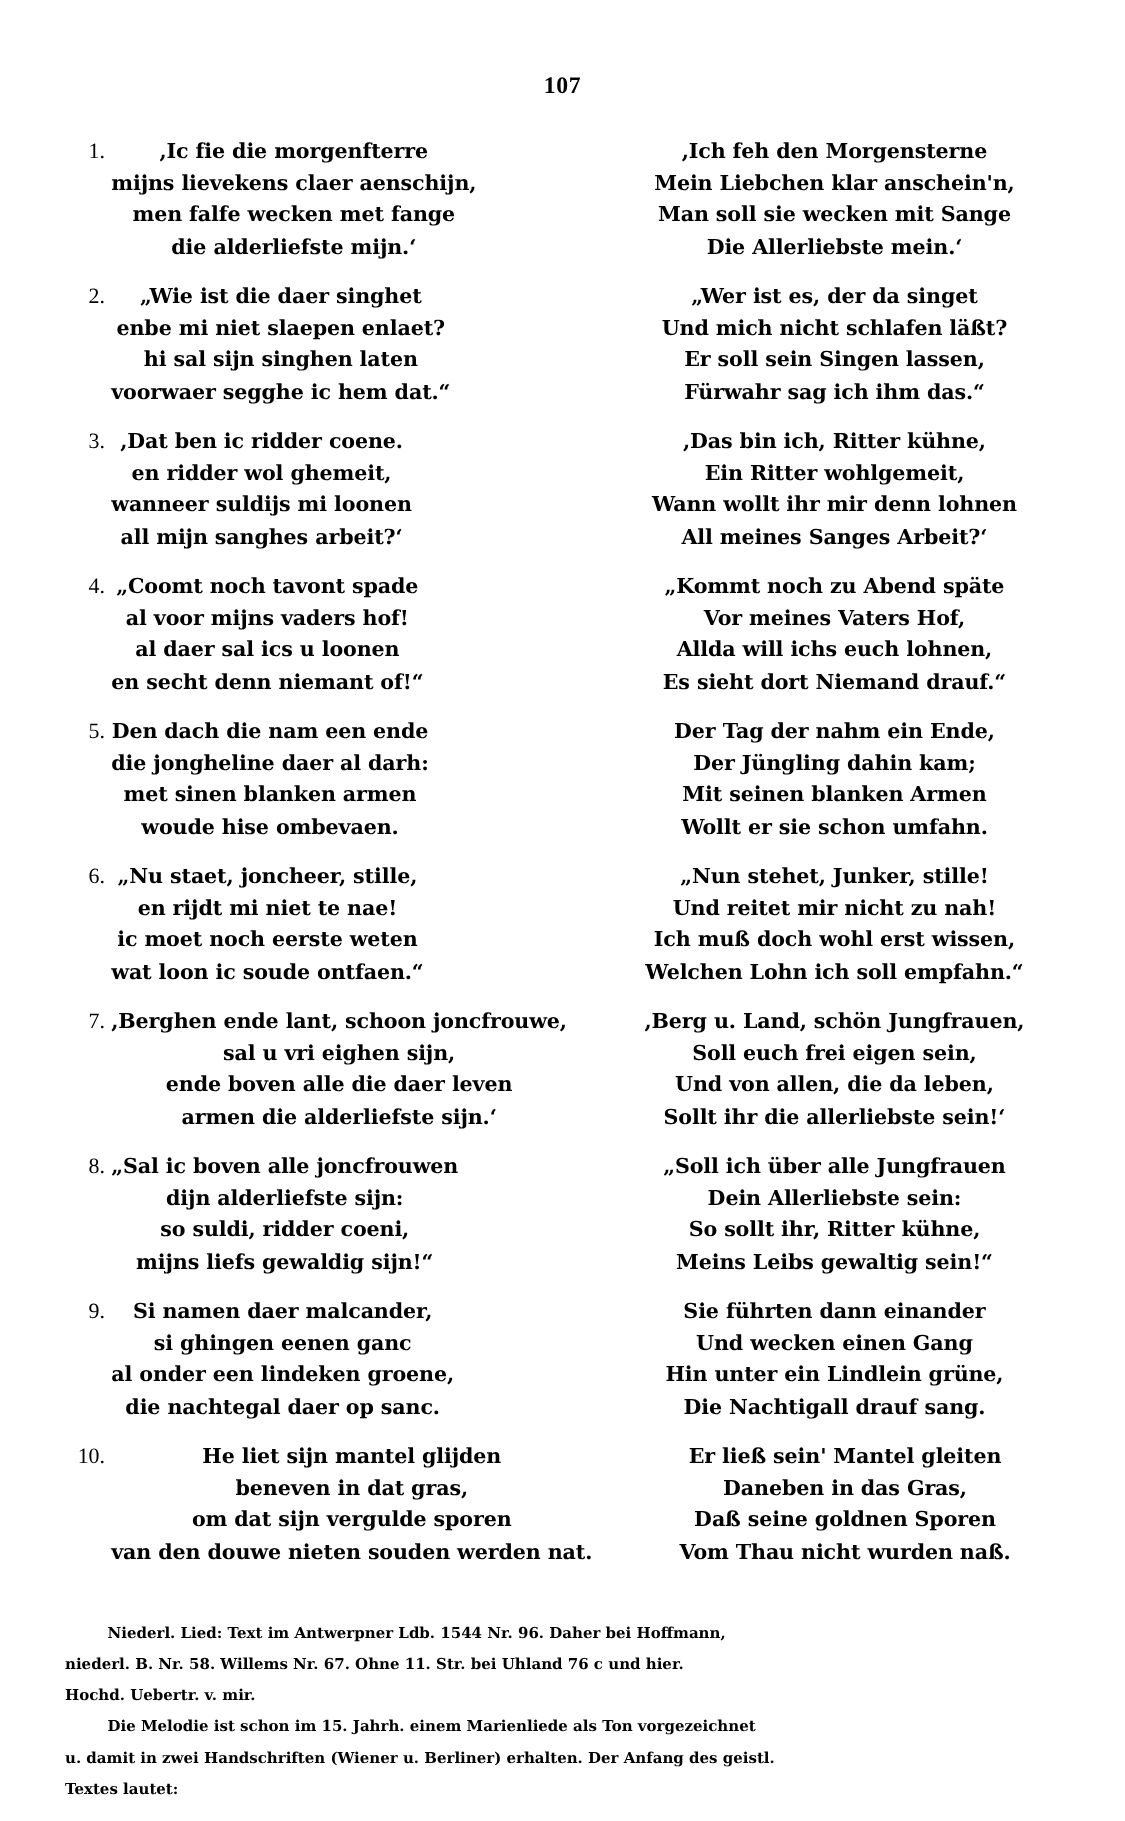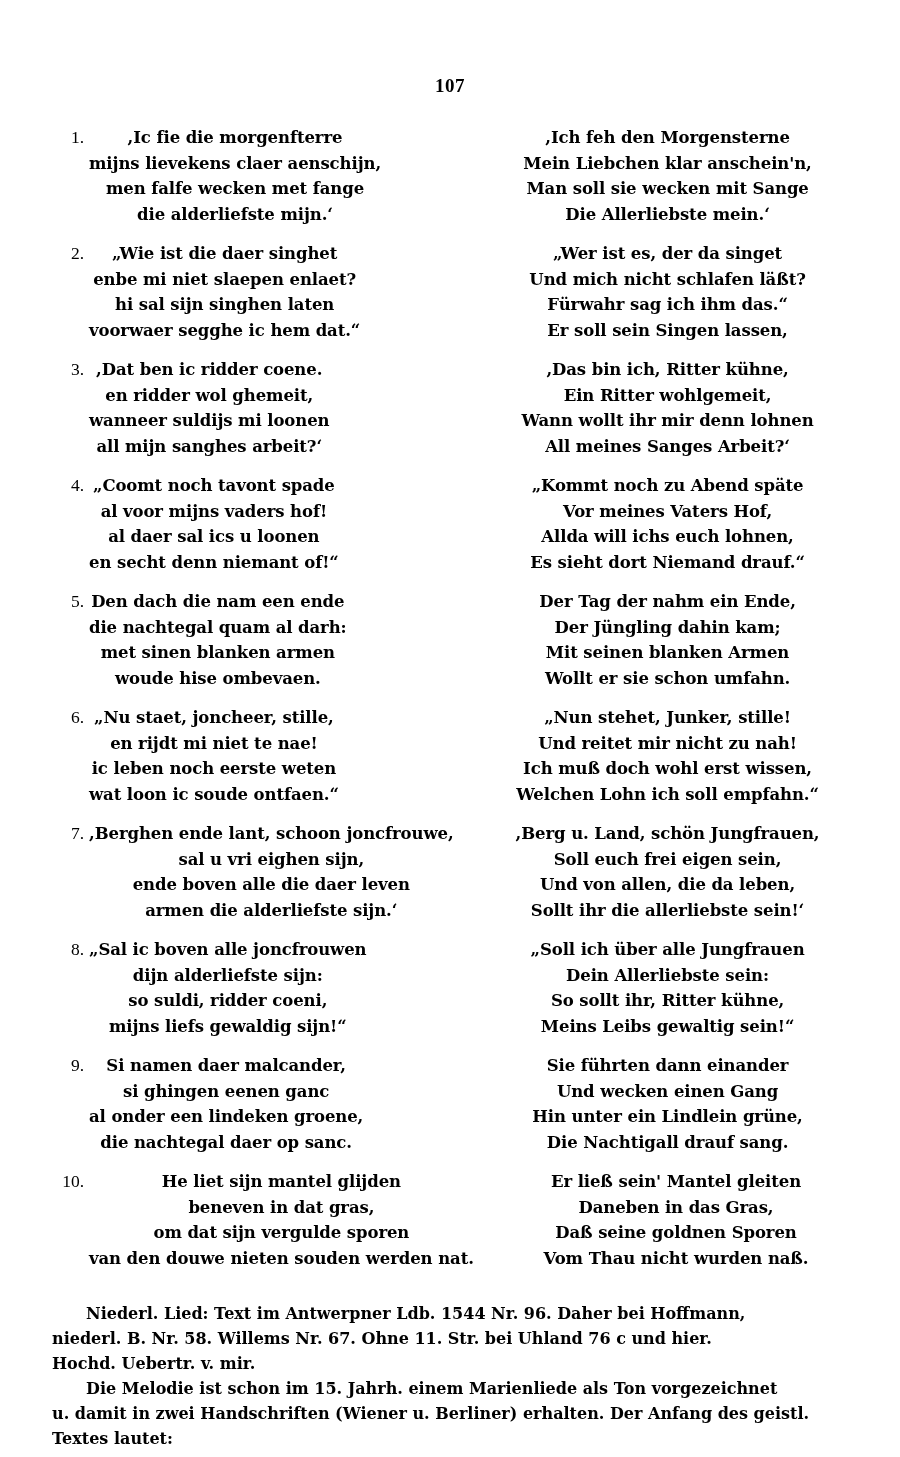--- a/index.html
+++ b/index.html
@@ -13,21 +13,21 @@
     font-family: "DejaVu Serif", serif;
     color: #000000;
     position: relative;
     overflow: hidden;
   }
   .page {
     width: 900px;
     height: 1277px;
     position: relative;
     box-sizing: border-box;
-    padding: 17px 52px;
+    padding: 0 52px;
   }
   .page-number {
     text-align: center;
     font-family: "Liberation Serif", serif;
     font-weight: bold;
     font-size: 19px;
     padding-top: 58px;
     letter-spacing: 0.5px;
   }
   .stanzas {
@@ -76,24 +76,24 @@
   }
   .col-right .lines {
     font-weight: bold;
     font-size: 16.5px;
     line-height: 25.5px;
   }
   .col-left .lines {
     font-weight: bold;
   }
   .notes {
-    margin-top: 30px;
+    margin-top: 40px;
     font-family: "DejaVu Serif", serif;
     font-weight: bold;
-    font-size: 16px;
+    font-size: 12px;
     line-height: 25px;
     text-align: justify;
     padding-right: 4px;
   }
   .notes p {
     margin: 0;
   }
   .nowrapline {
     display: block;
     white-space: nowrap;
@@ -135,22 +135,22 @@
           <div class="line">„Wie ist die daer singhet</div>
           <div class="line">enbe mi niet slaepen enlaet?</div>
           <div class="line">hi sal sijn singhen laten</div>
           <div class="line">voorwaer segghe ic hem dat.“</div>
         </div>
       </div>
       <div class="col-right">
         <div class="lines fraktur">
           <div class="line">„Wer ist es, der da singet</div>
           <div class="line">Und mich nicht schlafen läßt?</div>
+          <div class="line">Er soll sein Singen lassen,</div>
           <div class="line">Fürwahr sag ich ihm das.“</div>
-          <div class="line">Er soll sein Singen lassen,</div>
         </div>
       </div>
     </div>
 
     <div class="stanza">
       <div class="col-left">
         <div class="num">3.</div>
         <div class="lines fraktur">
           <div class="line">,Dat ben ic ridder coene.</div>
           <div class="line">en ridder wol ghemeit,</div>
@@ -186,42 +186,42 @@
           <div class="line">Es sieht dort Niemand drauf.“</div>
         </div>
       </div>
     </div>
 
     <div class="stanza">
       <div class="col-left">
         <div class="num">5.</div>
         <div class="lines fraktur">
           <div class="line">Den dach die nam een ende</div>
-          <div class="line">die nachtegal quam al darh:</div>
+          <div class="line">die jongheline daer al darh:</div>
           <div class="line">met sinen blanken armen</div>
           <div class="line">woude hise ombevaen.</div>
         </div>
       </div>
       <div class="col-right">
         <div class="lines fraktur">
           <div class="line">Der Tag der nahm ein Ende,</div>
           <div class="line">Der Jüngling dahin kam;</div>
           <div class="line">Mit seinen blanken Armen</div>
           <div class="line">Wollt er sie schon umfahn.</div>
         </div>
       </div>
     </div>
 
     <div class="stanza">
       <div class="col-left">
         <div class="num">6.</div>
         <div class="lines fraktur">
           <div class="line">„Nu staet, joncheer, stille,</div>
           <div class="line">en rijdt mi niet te nae!</div>
-          <div class="line">ic leben noch eerste weten</div>
+          <div class="line">ic moet noch eerste weten</div>
           <div class="line">wat loon ic soude ontfaen.“</div>
         </div>
       </div>
       <div class="col-right">
         <div class="lines fraktur">
           <div class="line">„Nun stehet, Junker, stille!</div>
           <div class="line">Und reitet mir nicht zu nah!</div>
           <div class="line">Ich muß doch wohl erst wissen,</div>
           <div class="line">Welchen Lohn ich soll empfahn.“</div>
         </div>

